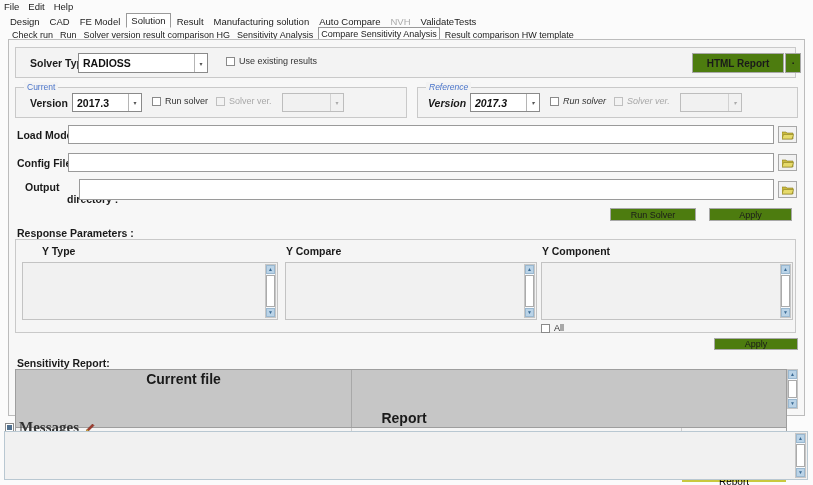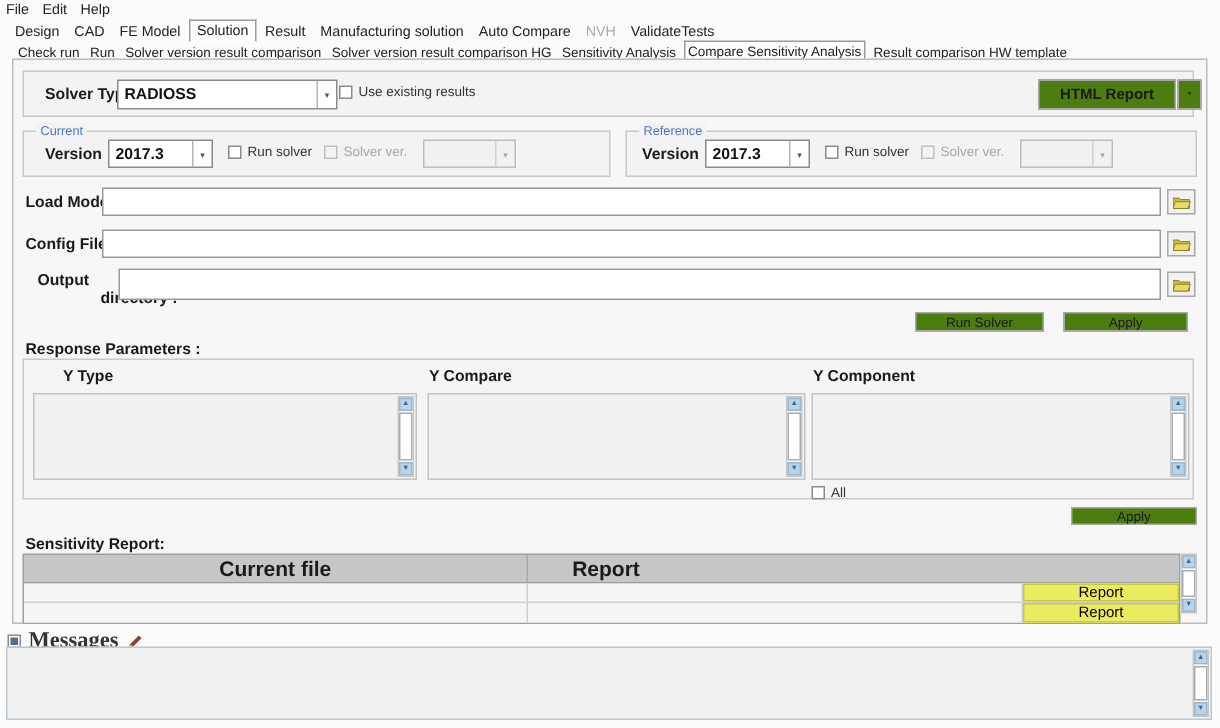--- a/index.html
+++ b/index.html
@@ -54,21 +54,21 @@
   .sb-btn { height:9px; background:#bad3e7; border:1px solid #9ab8d0; color:#3a6a94; font-size:5px; line-height:7px; text-align:center; }
   .sb-track { flex:1; position:relative; background:#f6f9fc; }
   .sb-thumb { position:absolute; left:0; right:0; top:1px; bottom:1px; background:#fff; border:1px solid #ababab; }
   
   .rpt-table { position:absolute; left:6px; top:329px; width:772px; border:1px solid #9e9e9e; background:#f5f5f5; }
   .rpt-head { display:flex; background:#c6c6c6; border-bottom:1px solid #9e9e9e; }
   .rpt-head .hc { font-size:14px; font-weight:600; text-align:center; padding:1px 0; border-right:1px solid #a8a8a8; }
   .rpt-row { display:flex; height:13px; border-bottom:1px solid #cfcfcf; background:#f5f5f5; }
   .rpt-row:last-child { border-bottom:none; }
   .rpt-row .c { border-right:1px solid #cfcfcf; font-size:9.5px; }
-  .c1 { width:336px; } .c2 { width:330px; } .c3 { width:104px; border-right:none !important; }
+  .c1 { width:336px; } .c2 { width:330px; } .c3 { width:104px; border-right:none !important;margin-top:39px; }
   .ybtn { width:100%; height:100%; background:#ebeb5f; border:1px solid #c9c93e; font-size:10px; display:flex; align-items:center; justify-content:center; cursor:default; }
   
   .msg-row { position:absolute; left:5px; top:419px; display:flex; align-items:center; gap:5px; }
   .msg-lbl { font-size:15px; font-weight:600; color:#333;font-family:Liberation Serif, serif; }
   .msg-box { position:absolute; left:4px; top:431px; width:804px; height:49px; background:#f1f1f1; border:1px solid #b9c8d2; }
 </style>
 </head>
 <body>
 
 <div class="menubar">
@@ -85,32 +85,31 @@
   <span class="tab">Result</span>
   <span class="tab">Manufacturing solution</span>
   <span class="tab">Auto Compare</span>
   <span class="tab disabled">NVH</span>
   <span class="tab">ValidateTests</span>
 </div>
 
 <div class="tabs2">
   <span class="tab">Check run</span>
   <span class="tab">Run</span>
-  <span class="tab">Solver version result comparison</span>
   <span class="tab">Solver version result comparison HG</span>
   <span class="tab">Sensitivity Analysis</span>
   <span class="tab active">Compare Sensitivity Analysis</span>
   <span class="tab">Result comparison HW template</span>
 </div>
 
 <div class="panel">
 
   <div class="box" style="left:6px; top:7px; width:781px; height:31px;">
     <span class="lbl" style="left:14px; top:9px;">Solver Type :</span>
-    <div class="sel" style="left:62px; top:5px; width:147px; height:20px;">
+    <div class="sel" style="left:62px; top:5px; width:130px; height:20px;">
       <span class="sel-txt">RADIOSS</span>
       <span class="sel-arr">▾</span>
     </div>
     <span class="cb" style="left:210px; top:9px;"></span>
     <span class="slbl" style="left:223px; top:8px;">Use existing results</span>
     <button class="btn" style="left:676px; top:5px; width:92px; height:20px;">HTML Report</button>
     <button class="btn" style="left:769px; top:5px; width:16px; height:20px; font-size:6px;">▪</button>
   </div>
 
   <div class="box" style="left:6px; top:47px; width:392px; height:31px;">
@@ -123,21 +122,21 @@
     <span class="cb" style="left:136px; top:9px;"></span>
     <span class="slbl" style="left:149px; top:8px;">Run solver</span>
     <span class="cb dis" style="left:200px; top:9px;"></span>
     <span class="slbl dis" style="left:213px; top:8px;">Solver ver.</span>
     <div class="sel dis" style="left:266px; top:5px; width:62px; height:19px;">
       <span class="sel-txt"></span>
       <span class="sel-arr">▾</span>
     </div>
   </div>
 
-  <div class="box" style="left:408px; top:47px; width:381px; height:31px;">
+  <div class="box" style="left:408px; top:47px; width:381px; height:31px;font-style:italic;">
     <span class="legend">Reference</span>
     <span class="lbl" style="left:10px; top:9px;">Version</span>
     <div class="sel" style="left:52px; top:5px; width:70px; height:19px;">
       <span class="sel-txt">2017.3</span>
       <span class="sel-arr">▾</span>
     </div>
     <span class="cb" style="left:132px; top:9px;"></span>
     <span class="slbl" style="left:145px; top:8px;">Run solver</span>
     <span class="cb dis" style="left:196px; top:9px;"></span>
     <span class="slbl dis" style="left:209px; top:8px;">Solver ver.</span>

